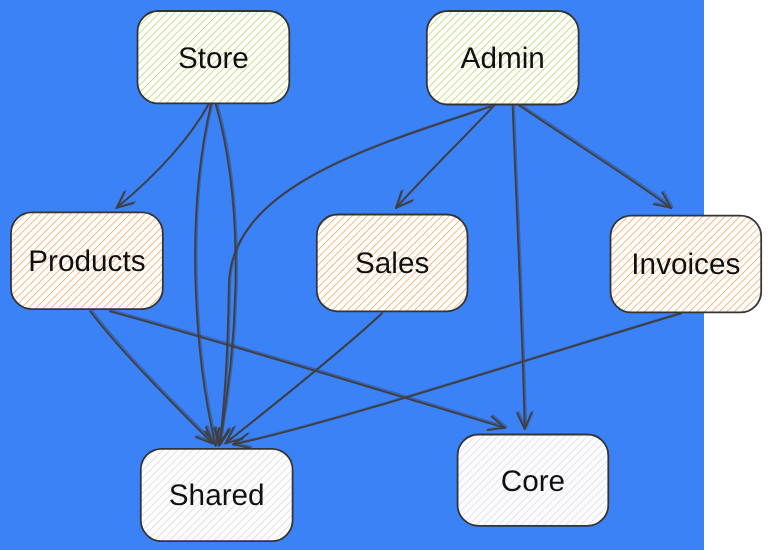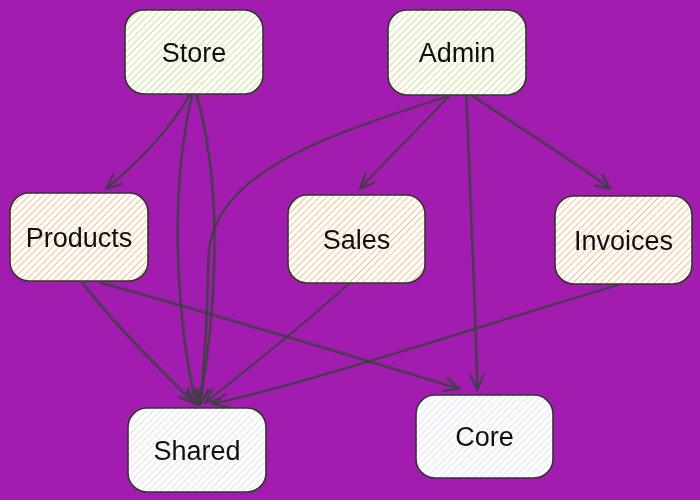--- a/index.html
+++ b/index.html
@@ -1,17 +1,17 @@
 <!DOCTYPE html>
 <html><head>
 <meta charset="utf-8">
 <style>
   html,body{margin:0;padding:0;background:#ffffff;}
   body{width:700px;height:500px;overflow:hidden;font-family:"Liberation Sans",sans-serif;}
-  #stage{position:relative;width:700px;height:500px;background:#a21caf;}
+  #stage{position:relative;width:640px;height:500px;background:#3b82f6;}
   svg{display:block;}
   .node-rect{stroke-width:1.6;}
   .node-label{font-family:"Liberation Sans","DejaVu Sans",sans-serif;font-size:27px;fill:#101010;
               text-anchor:middle;user-select:none;}
   .edge path,.edge line{fill:none;stroke-linecap:round;}
 </style>
 </head>
 <body>
 
 <div id="stage">

